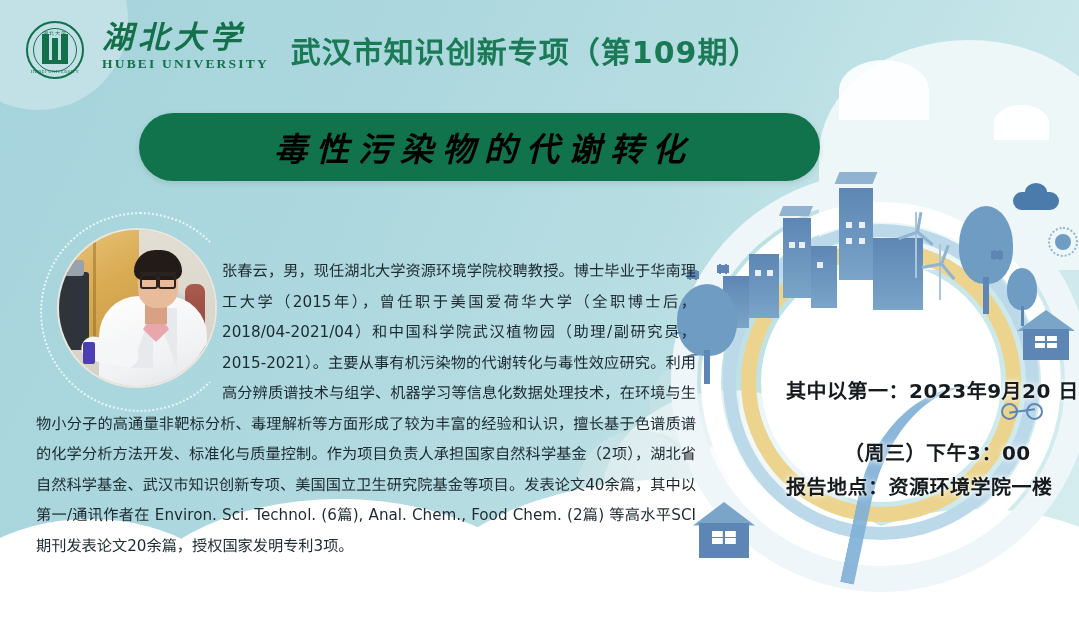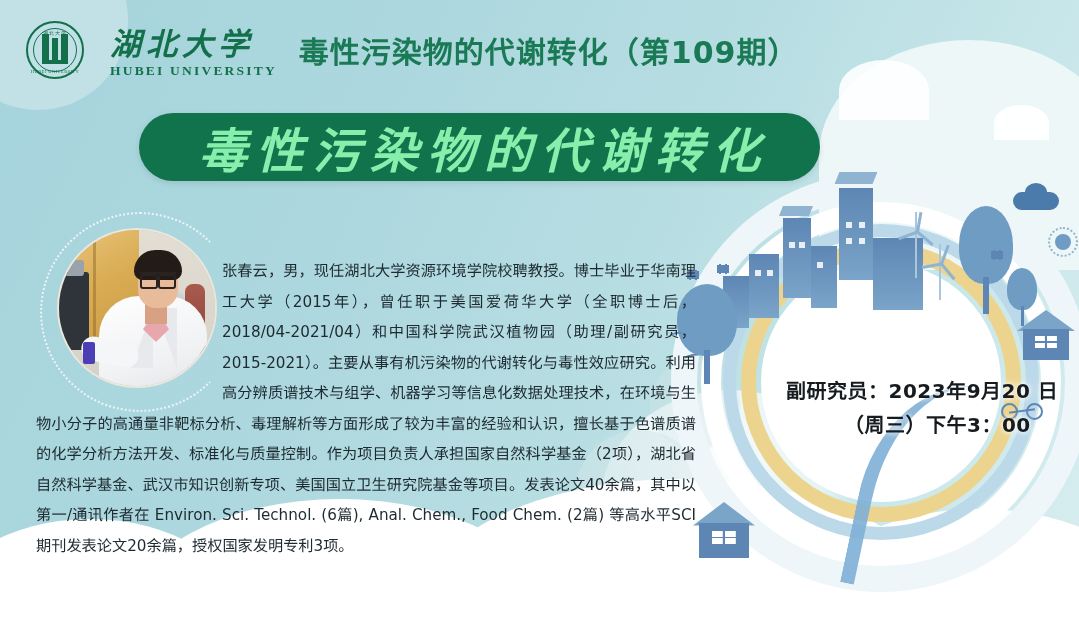--- a/index.html
+++ b/index.html
@@ -73,21 +73,21 @@
   .ring-white { inset:30px;     border:20px solid #ffffff; }
   .ring-blue  { inset:52px;     border:13px solid #bcd9ea; }
   .ring-gold  { inset:70px;     border:15px solid #ecd48e; }
   .ring-inner { inset:90px;     background:#ffffff; }
 
   
   .header{
     position:absolute; left:0; top:0; width:100%; height:100px;
     display:flex; align-items:center; padding-left:26px; gap:22px;
   }
-  .logo-block{ display:flex; align-items:flex-end; gap:26px; }
+  .logo-block{ display:flex; align-items:flex-start; gap:18px; }
   .seal{
     width:58px; height:58px; border-radius:50%;
     border:2px solid #13704a; position:relative; flex:0 0 auto;
     background:transparent;
   }
   .seal-inner{
     position:absolute; inset:5px; border-radius:50%;
     border:1px solid #13704a;
     display:flex; align-items:flex-end; justify-content:center;
   }
@@ -128,21 +128,21 @@
 
   
   .banner{
     position:absolute; left:139px; top:113px;
     width:681px; height:68px; border-radius:34px;
     background:#10734c;
     display:flex; align-items:center; justify-content:center;
     box-shadow:0 2px 6px rgba(0,0,0,.10);
   }
   .banner-text{
-    color:#86efac; font-size:48px; font-weight:bold; font-style:italic;
+    color:#000000; font-size:33px; font-weight:bold; font-style:italic;
     letter-spacing:9px; white-space:nowrap; padding-left:9px;
     font-family:Liberation Serif, serif;
   }
 
   
   .portrait{
     position:absolute; left:57px; top:228px;
     width:160px; height:160px; border-radius:50%;
     overflow:hidden; border:2px solid rgba(255,255,255,.6);
     background:#c9c2ad;
@@ -238,21 +238,21 @@
 
   
   .info{
     position:absolute; left:786px; top:374px; width:280px;
     color:#161b1f; font-size:20px; font-weight:bold; line-height:34px;
     letter-spacing:.5px;
     font-family:"DejaVu Sans","Liberation Sans",sans-serif;
     text-shadow:0 0 4px rgba(255,255,255,.95), 0 0 8px rgba(255,255,255,.8);
   }
   .info-line{ white-space:nowrap; }
-  .info-line.indent{ padding-left:58px; }
+  .info-line.indent{ padding-left:58px;margin-top:28px; }
 
   
   .city{ position:absolute; right:-12px; top:172px; width:420px; height:420px; }
   .bld{ position:absolute; background:linear-gradient(180deg,#5d86b4,#7ba4c9); }
   .bld .win{
     position:absolute; width:6px; height:6px; background:rgba(255,255,255,.85);
   }
   .tree{ position:absolute; }
   .tree .crown{
     position:absolute; left:0; top:0; width:100%; height:72%;
@@ -455,21 +455,21 @@
         <div class="seal-inner">
           <div class="seal-glyph"></div>
         </div>
         <div class="seal-bot">HUBEI UNIVERSITY</div>
       </div>
       <div class="logo-text">
         <div class="logo-cn">湖北大学</div>
         <div class="logo-en">HUBEI UNIVERSITY</div>
       </div>
     </div>
-    <div class="header-title">毒性污染物的代谢转化（第109期）</div>
+    <div class="header-title">武汉市知识创新专项（第109期）</div>
   </div>
 
   <div class="banner">
     <div class="banner-text">毒性污染物的代谢转化</div>
   </div>
 
   <div class="portrait">
     <div class="ph-wall"></div>
     <div class="ph-cabinet"></div>
     <div class="ph-rack"></div>
@@ -488,18 +488,21 @@
   </div>
 
 
   <div class="bio">
     <div class="bio-indent"></div>
     <p>张春云，男，现任湖北大学资源环境学院校聘教授。博士毕业于华南理工大学（2015年），曾任职于美国爱荷华大学（全职博士后，2018/04-2021/04）和中国科学院武汉植物园（助理/副研究员，2015-2021）。主要从事有机污染物的代谢转化与毒性效应研究。利用高分辨质谱技术与组学、机器学习等信息化数据处理技术，在环境与生物小分子的高通量非靶标分析、毒理解析等方面形成了较为丰富的经验和认识，擅长基于色谱质谱的化学分析方法开发、标准化与质量控制。作为项目负责人承担国家自然科学基金（2项），湖北省自然科学基金、武汉市知识创新专项、美国国立卫生研究院基金等项目。发表论文40余篇，其中以第一/通讯作者在 Environ. Sci. Technol. (6篇), Anal. Chem., Food Chem. (2篇) 等高水平SCI期刊发表论文20余篇，授权国家发明专利3项。</p>
   </div>
 
   <div class="info">
     <div class="info-line">
-      <span>副研究员：</span><span>2023年9月20 日</span>
+      <span>其中以第一：</span><span>2023年9月20 日</span>
     </div>
     <div class="info-line indent">（周三）下午3：00</div>
+    <div class="info-line">
+      <span>报告地点：</span><span>资源环境学院一楼</span>
+    </div>
   </div>
 
 </div>
 
 </body></html>

